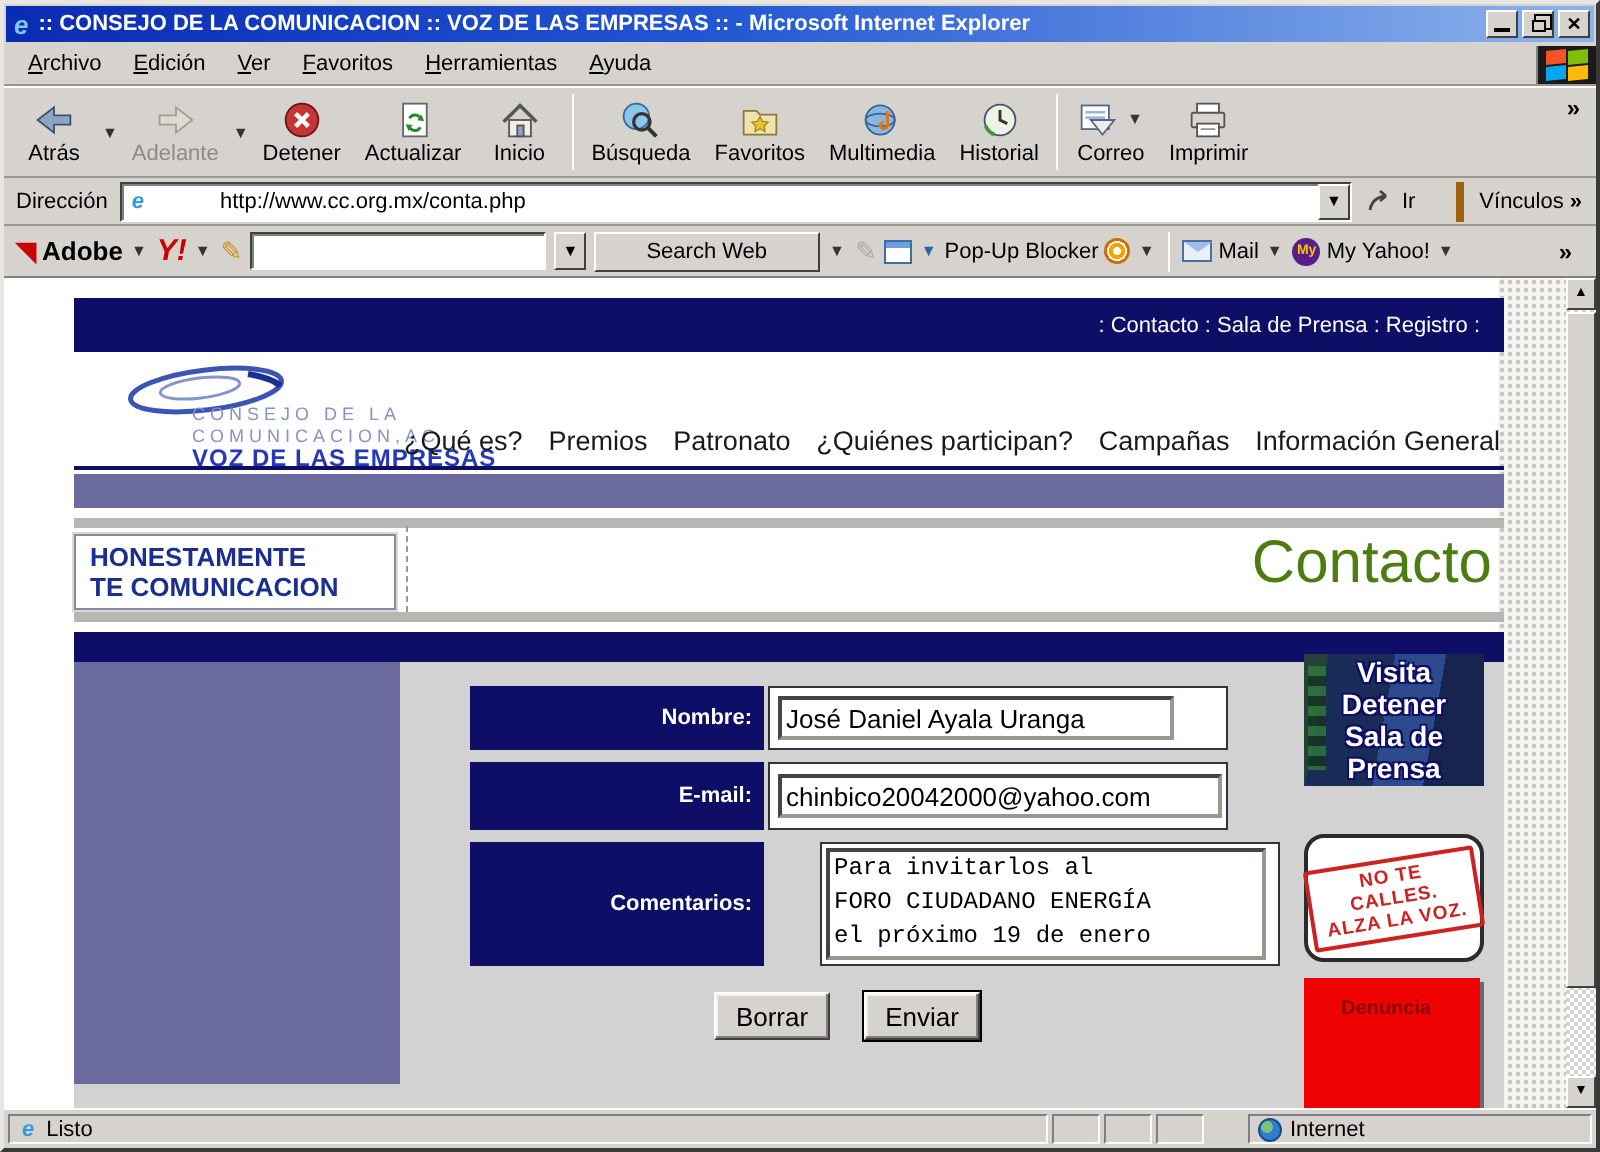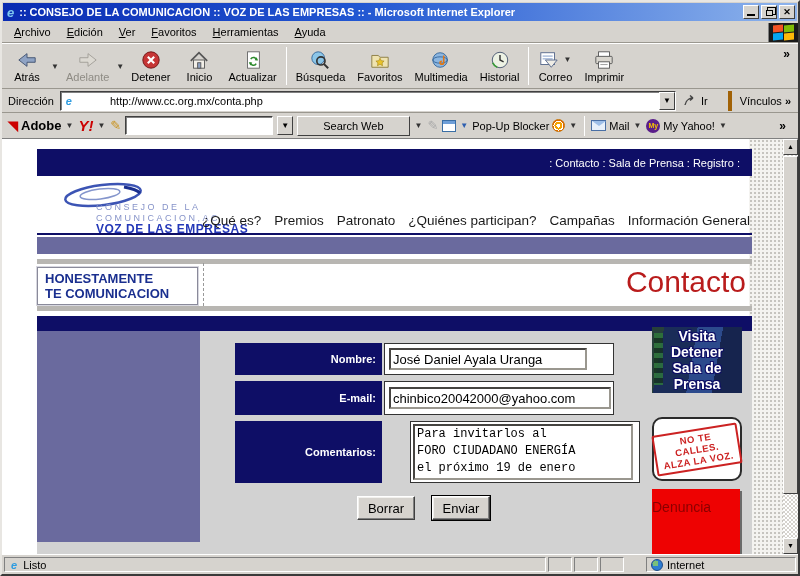--- a/index.html
+++ b/index.html
@@ -74,41 +74,41 @@
   .hdr-bar { left:35px; top:10px; width:715px; height:27px; background:#0E0E66; color:#fff; display:flex; align-items:center; justify-content:flex-end; padding-right:12px; font-size:11px; }
   .logo-text { left:94px; top:63px; line-height:11px; font-size:9px; letter-spacing:2.5px; color:#8693C9; white-space:nowrap; }
   .logo-text .voz { font-size:12px; font-weight:bold; color:#2438B8; letter-spacing:0.5px; }
   .nav { left:200px; top:74px; width:548px; display:flex; justify-content:space-between; font-size:13.5px; color:#1a1a1a; }
   .nav span { white-space:nowrap; }
   .nav-line { left:35px; top:94px; width:715px; height:2px; background:#0E0E66; }
   .purple-bar { left:35px; top:98px; width:715px; height:17px; background:#6A6A9E; }
   .gray-bar { left:35px; width:715px; height:5px; background:#B8B6B2; }
   .honest-box { left:35px; top:128px; width:161px; height:38px; border:1px solid #8a8a9a; outline:1px solid #d8d8e0; display:flex; flex-direction:column; justify-content:center; padding-left:7px; color:#1A2F8F; font-weight:bold; font-size:13px; line-height:15px; background:#fff; }
   .dash-div { left:201px; top:124px; height:48px; border-left:1px dashed #999; }
-  .contacto { right:52px; top:126px; font-size:30px; color:#b91c1c; }
+  .contacto { right:52px; top:126px; font-size:30px; color:#4d7c0f; }
   .navy-bar2 { left:35px; top:177px; width:715px; height:15px; background:#0E0E66; }
   .content-bg { left:35px; top:192px; width:715px; height:223px; background:#D2D2D2; }
   .sidebar-left { left:35px; top:192px; width:163px; height:211px; background:#6A6A9E; }
   .form-label { left:233px; width:147px; background:#0E0E66; color:#fff; font-weight:bold; font-size:11px; display:flex; align-items:center; justify-content:flex-end; padding-right:6px; }
   .form-cell { left:382px; width:230px; background:#fff; border:1px solid #333; display:flex; align-items:center; padding-left:4px; }
   .txt-input { height:22px; border:2px inset #9a978f; font-size:13px; font-family:"Liberation Sans",sans-serif; padding:0 2px; background:#fff; }
   .comments { width:220px; height:56px; border:2px inset #9a978f; font-family:"Liberation Mono",monospace; font-size:12px; line-height:17px; resize:none; overflow-y:scroll; white-space:pre; padding:0 2px; }
   .form-btn { position:absolute; top:357px; width:58px; height:24px; background:#D6D3CE; border:1px solid; border-color:#fff #404040 #404040 #fff; box-shadow:inset -1px -1px 0 #808080, inset 1px 1px 0 #F2F1EE; font-size:13px; font-family:"Liberation Sans",sans-serif; }
   .form-btn.default { outline:1px solid #000; }
   .visita { left:650px; top:188px; width:90px; height:66px; background:linear-gradient(100deg,#27403a 0 12%,#1a2c58 12% 45%,#2c4a8c 45% 70%,#16244e 70%); color:#fff; font-weight:bold; font-size:14px; line-height:16px; text-align:center; padding-top:1px; text-shadow:1px 1px 0 #0E0E66, -1px -1px 0 #0E0E66, 1px -1px 0 #0E0E66, -1px 1px 0 #0E0E66; }
   .visita::before { content:""; position:absolute; left:2px; top:6px; width:9px; height:52px; background:repeating-linear-gradient(#2f7a3a 0 5px, #15331f 5px 10px); opacity:.8; }
   .stamp-card { left:650px; top:278px; width:90px; height:64px; background:#fff; border:2px solid #2b2b2b; border-radius:10px; display:flex; align-items:center; justify-content:center; }
   .stamp-inner { transform:rotate(-9deg); border:2px solid #CC2222; border-radius:2px; padding:2px 4px; color:#CC2222; font-weight:bold; font-size:9.5px; line-height:11px; text-align:center; letter-spacing:0.5px; }
-  .denuncia { left:650px; top:350px; width:88px; height:65px; background:#EE0202; box-shadow:2px 2px 0 #6a6a6a; color:#8B0000; font-weight:normal; font-size:14px; text-align:left; padding:10px 6px 0 0; }
+  .denuncia { left:650px; top:350px; width:88px; height:65px; background:#EE0202; box-shadow:2px 2px 0 #6a6a6a; color:#8B0000; font-weight:bold; font-size:10px; text-align:center; padding:10px 6px 0 0; }
   
   .statusbar { height:20px; display:flex; align-items:stretch; padding:2px; gap:2px; border-top:1px solid #fff; }
   .sb-pane { border:1px solid; border-color:#808080 #fff #fff #808080; display:flex; align-items:center; padding:0 4px; gap:4px; }
   .sb-main { flex:1; }
   .sb-small { width:24px; }
-  .sb-right { width:150px;margin-left:20px; }
+  .sb-right { width:172px;margin-left:20px; }
   .globe { width:12px; height:12px; border-radius:50%; background:radial-gradient(circle at 35% 35%, #7AC07A 0 3px, #2E7DD2 3px); border:1px solid #1a4a8a; }
   svg { display:block; }
 </style>
 </head>
 <body>
 
 <div class="window">
 
   <div class="titlebar">
     <span class="ie-e">e</span>
@@ -154,35 +154,35 @@
     <span class="dd">▼</span>
     <span class="tool-btn">
       <svg width="22" height="20" viewBox="0 0 22 22">
           <circle cx="11" cy="11" r="9" fill="#C63636" stroke="#6E1414"></circle>
           <path d="M7.5 7.5 L14.5 14.5 M14.5 7.5 L7.5 14.5" stroke="#fff" stroke-width="2.4"></path>
         </svg>
       <span class="lab">Detener</span>
     </span>
     <span class="tool-btn">
       <svg width="22" height="20" viewBox="0 0 22 22">
-          <path d="M2 12 L11 3 L20 12" fill="none" stroke="#555" stroke-width="2"></path>
-          <rect x="5" y="11" width="12" height="9" fill="#F2EFE8" stroke="#555"></rect>
-          <rect x="9.5" y="14" width="3.5" height="6" fill="#8FA3C4" stroke="#555"></rect>
-        </svg>
-      <span class="lab">Inicio</span>
-    </span>
-    <span class="tool-btn">
-      <svg width="22" height="20" viewBox="0 0 22 22">
           <rect x="5" y="2" width="13" height="18" fill="#fff" stroke="#666"></rect>
           <path d="M8.5 10 a3.5 3.5 0 0 1 6.5 1.2" fill="none" stroke="#2C8A2C" stroke-width="1.6"></path>
           <path d="M15 8 l1.6 3.6 -3.8 -0.4 z" fill="#2C8A2C"></path>
           <path d="M14.5 15 a3.5 3.5 0 0 1 -6.5 -1.2" fill="none" stroke="#2C8A2C" stroke-width="1.6"></path>
           <path d="M8 17 l-1.6 -3.6 3.8 0.4 z" fill="#2C8A2C"></path>
         </svg>
       <span class="lab">Actualizar</span>
+    </span>
+    <span class="tool-btn">
+      <svg width="22" height="20" viewBox="0 0 22 22">
+          <path d="M2 12 L11 3 L20 12" fill="none" stroke="#555" stroke-width="2"></path>
+          <rect x="5" y="11" width="12" height="9" fill="#F2EFE8" stroke="#555"></rect>
+          <rect x="9.5" y="14" width="3.5" height="6" fill="#8FA3C4" stroke="#555"></rect>
+        </svg>
+      <span class="lab">Inicio</span>
     </span>
     <span class="tsep"></span>
     <span class="tool-btn">
       <svg width="22" height="20" viewBox="0 0 22 22">
           <circle cx="9" cy="9" r="7" fill="#8CC6E8" stroke="#336699"></circle>
           <circle cx="12" cy="12" r="4.5" fill="none" stroke="#333" stroke-width="1.8"></circle>
           <path d="M15.5 15.5 L20 20" stroke="#333" stroke-width="2.2"></path>
         </svg>
       <span class="lab">Búsqueda</span>
     </span>

